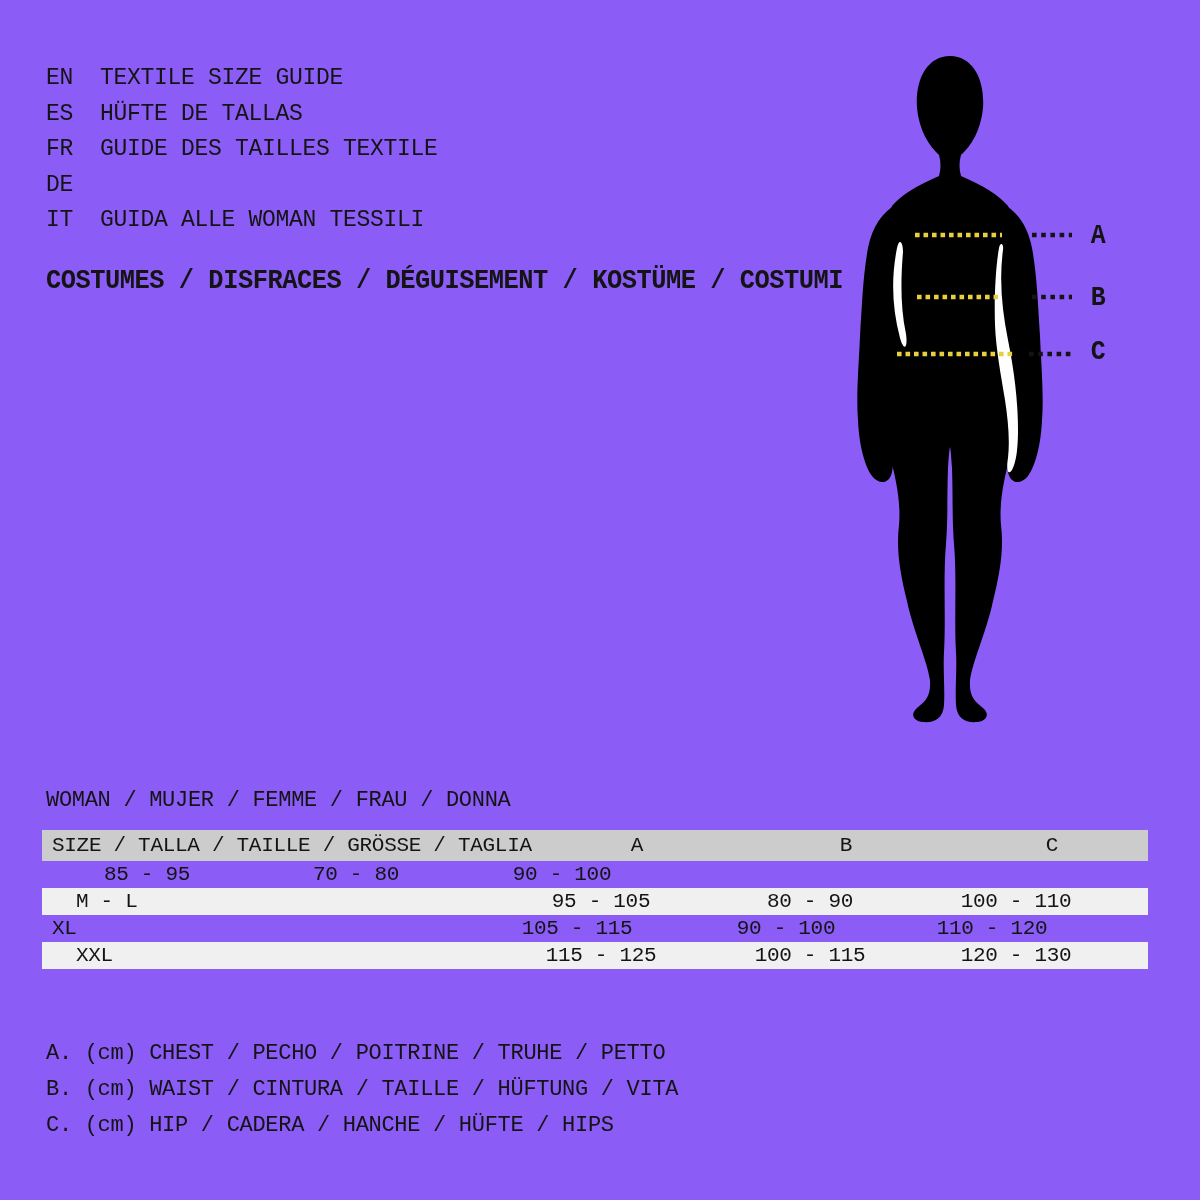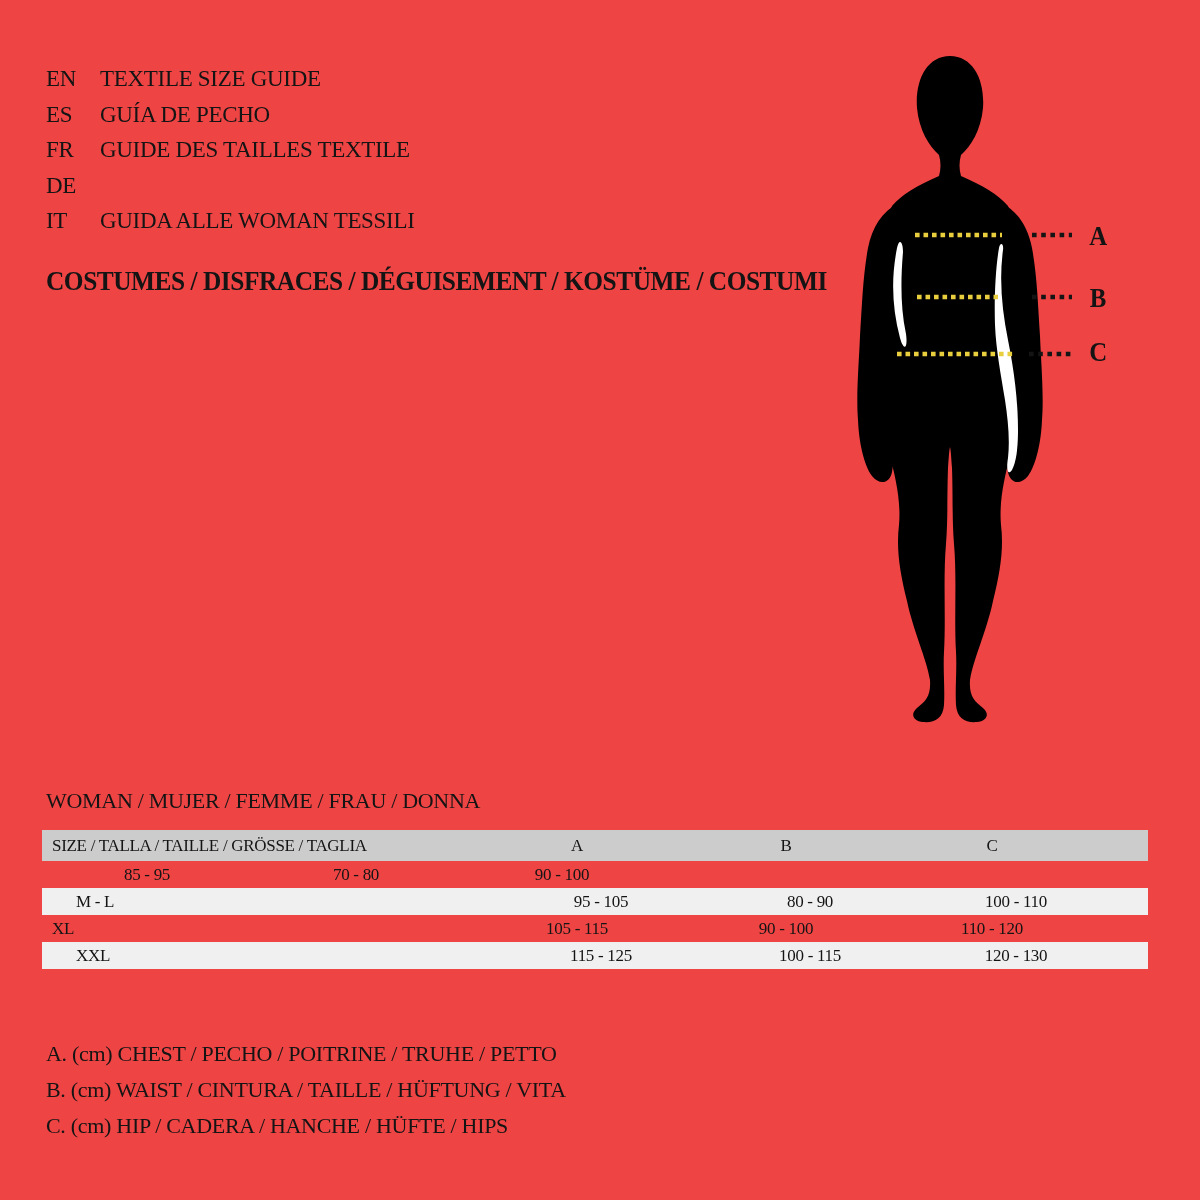--- a/index.html
+++ b/index.html
@@ -1,18 +1,18 @@
 <!DOCTYPE html>
 <html><head>
 <meta charset="utf-8">
 <style>
   html,body{margin:0;padding:0;background:#ffffff;}
   .page{
-    position:relative;width:1200px;height:1200px;background:#ef4444;
-    font-family:Liberation Serif, serif;color:#141414;overflow:hidden;
+    position:relative;width:1200px;height:1200px;background:#8b5cf6;
+    font-family:Liberation Mono, monospace;color:#141414;overflow:hidden;
     letter-spacing:-0.3px;
   }
   
   .lang-block{position:absolute;left:46px;top:61px;}
   .lang-row{display:flex;height:35.6px;line-height:35.6px;font-size:23px;}
   .lang-code{width:54px;flex:0 0 54px;}
   .lang-label{white-space:nowrap;}
   
   .category{
     position:absolute;left:46px;top:266px;margin:0;font-size:27px;line-height:31px;
@@ -26,21 +26,21 @@
     font-weight:bold;line-height:28px;transform:scaleX(0.92);
   }
   #label-a{top:222px;}
   #label-b{top:284px;}
   #label-c{top:338px;}
   
   .table-title{
     position:absolute;left:46px;top:788px;margin:0;font-size:22px;font-weight:normal;
     line-height:26px;white-space:nowrap;
   }
-  .size-table{position:absolute;left:42px;top:830px;width:1106px;font-size:17px;}
+  .size-table{position:absolute;left:42px;top:830px;width:1106px;font-size:21px;}
   .t-row{display:flex;height:27px;line-height:27px;}
   .t-row.t-head{height:31px;line-height:31px;background:#cccccd;}
   .t-row.alt{background:#f0f0f1;padding-left:24px;}
   .c-label{flex:0 0 430px;padding-left:10px;box-sizing:border-box;text-align:left;white-space:nowrap;}
   .c-a{flex:0 0 210px;text-align:center;}
   .c-b{flex:0 0 208px;text-align:center;}
   .c-c{flex:0 0 204px;text-align:center;}
   .c-fill{flex:1 1 auto;}
   
   .legend{position:absolute;left:46px;top:1036px;}
@@ -51,21 +51,21 @@
 
 <div class="page">
 
   <section class="lang-block">
     <div class="lang-row">
       <span class="lang-code">EN</span>
       <span class="lang-label">TEXTILE SIZE GUIDE</span>
     </div>
     <div class="lang-row">
       <span class="lang-code">ES</span>
-      <span class="lang-label">GUÍA DE PECHO</span>
+      <span class="lang-label">HÜFTE DE TALLAS</span>
     </div>
     <div class="lang-row">
       <span class="lang-code">FR</span>
       <span class="lang-label">GUIDE DES TAILLES TEXTILE</span>
     </div>
     <div class="lang-row">
       <span class="lang-code">DE</span>
     </div>
     <div class="lang-row">
       <span class="lang-code">IT</span>

